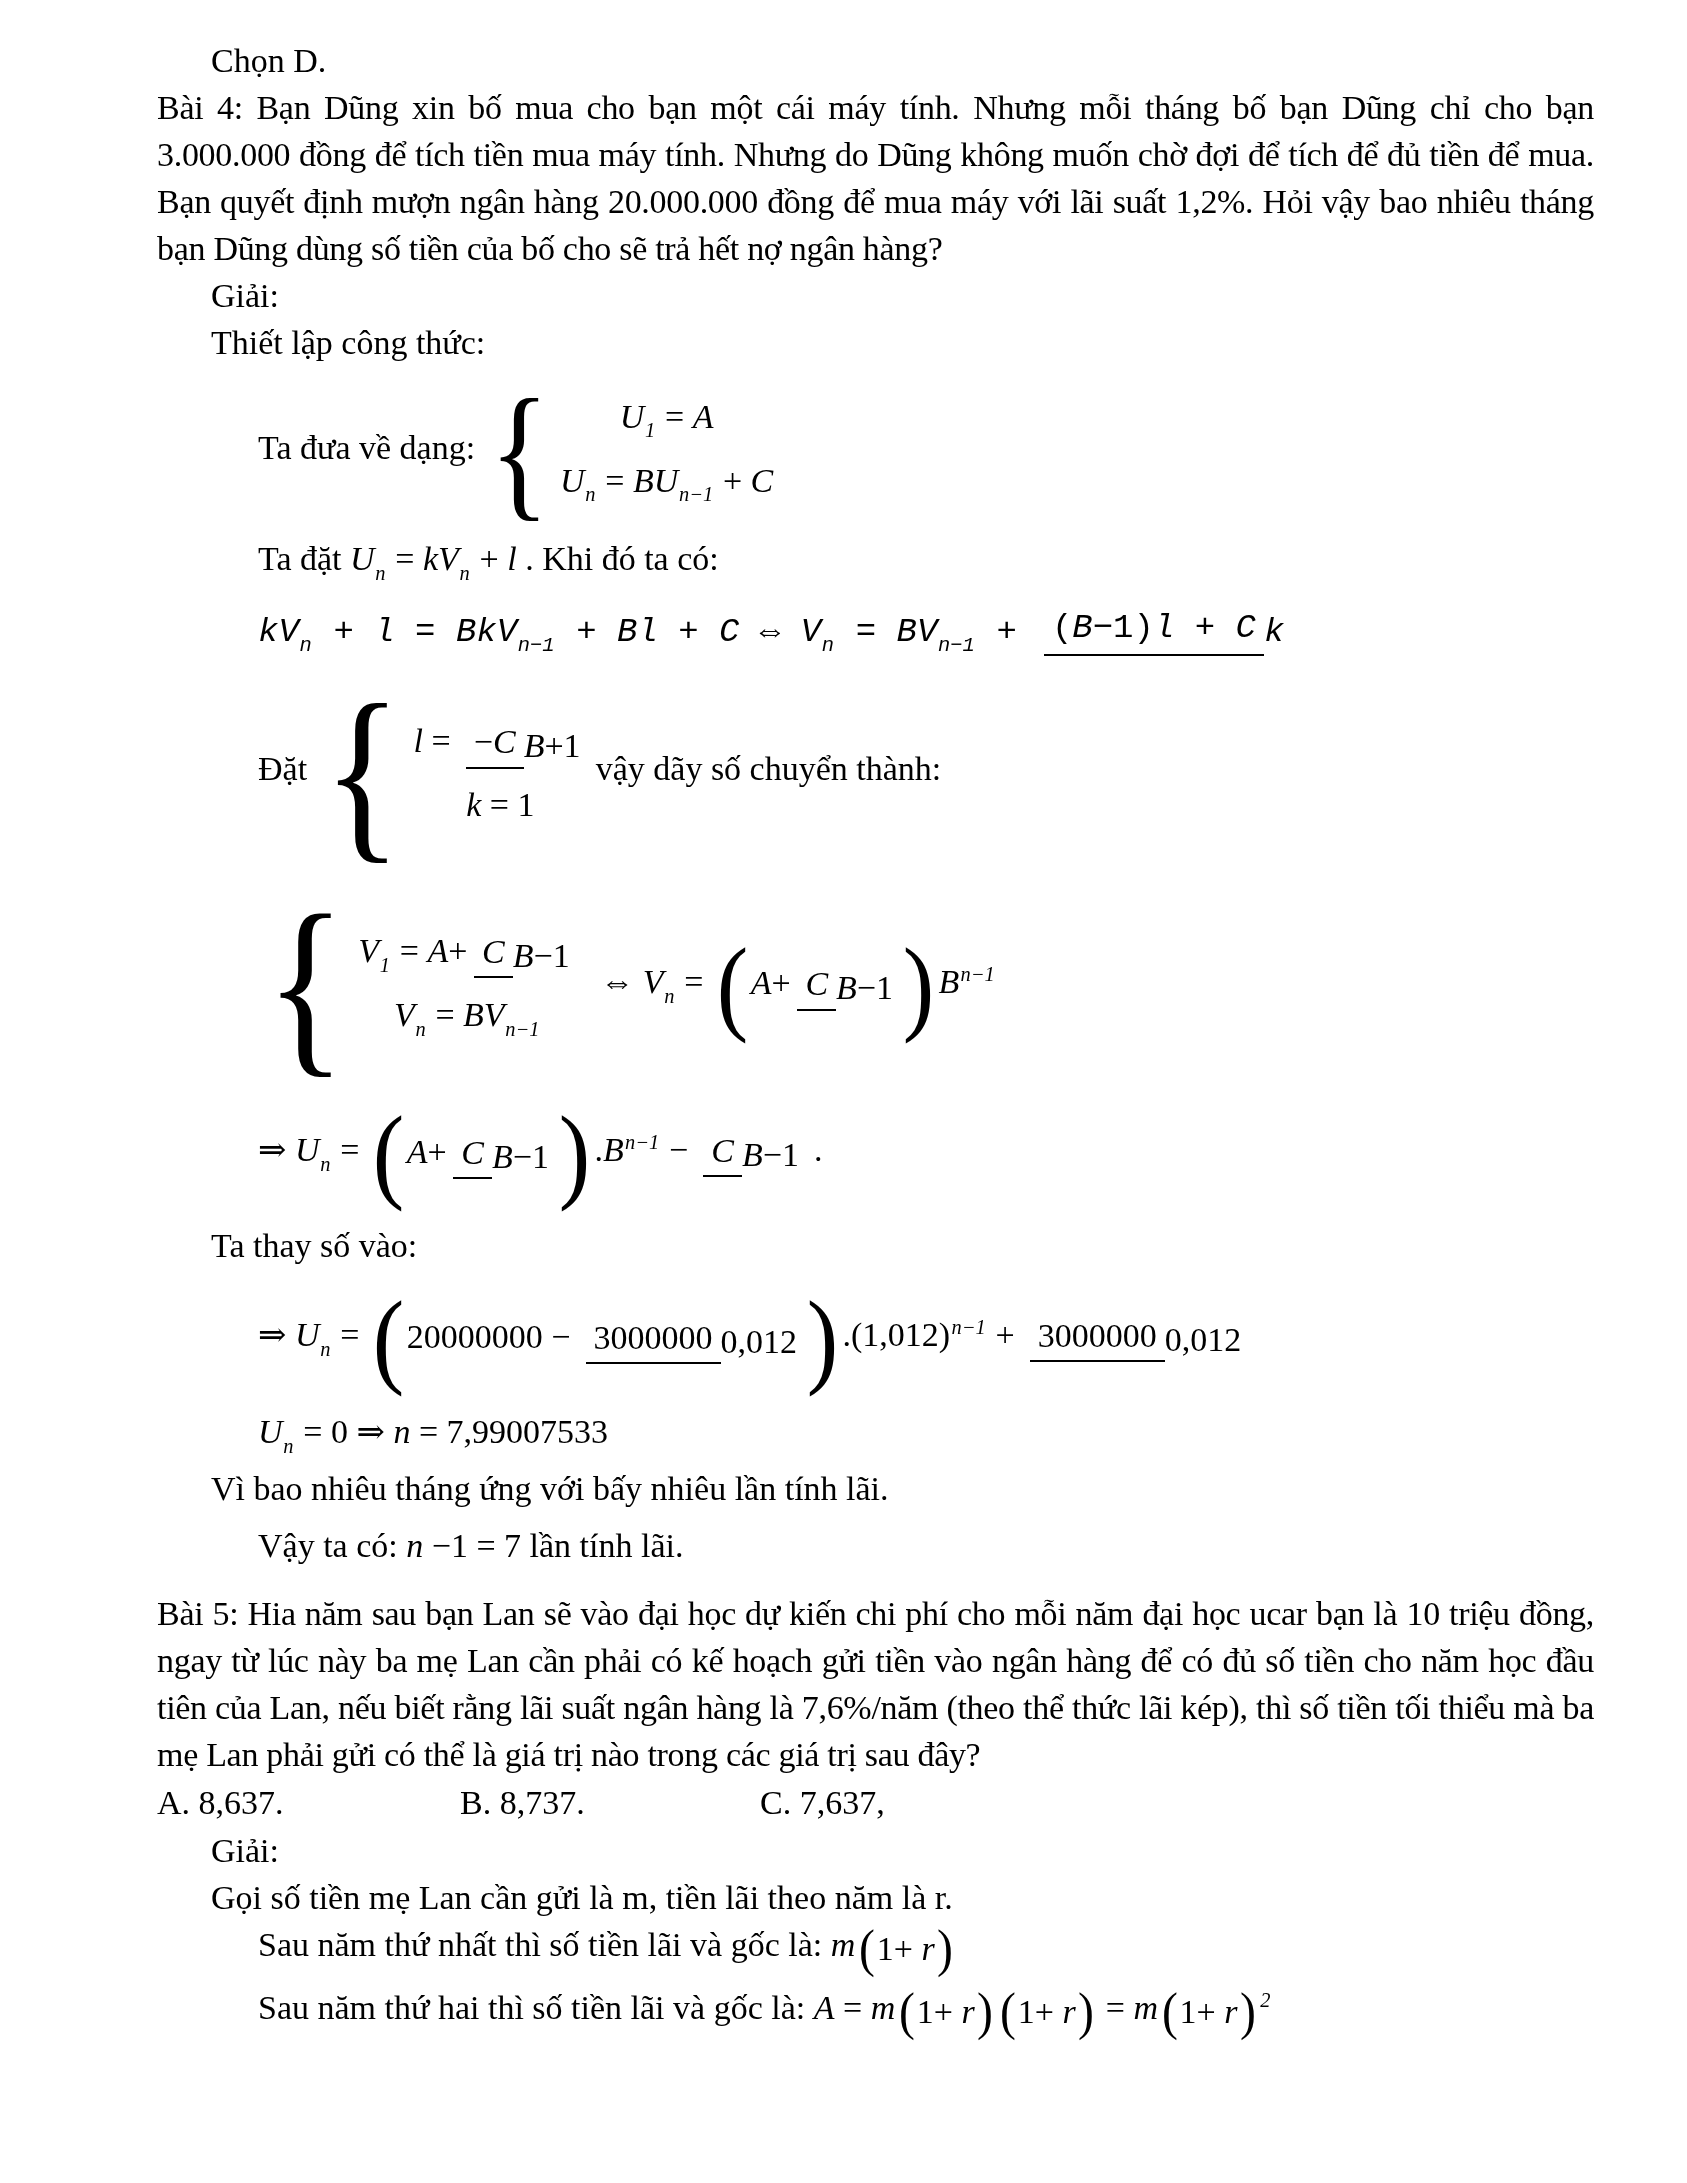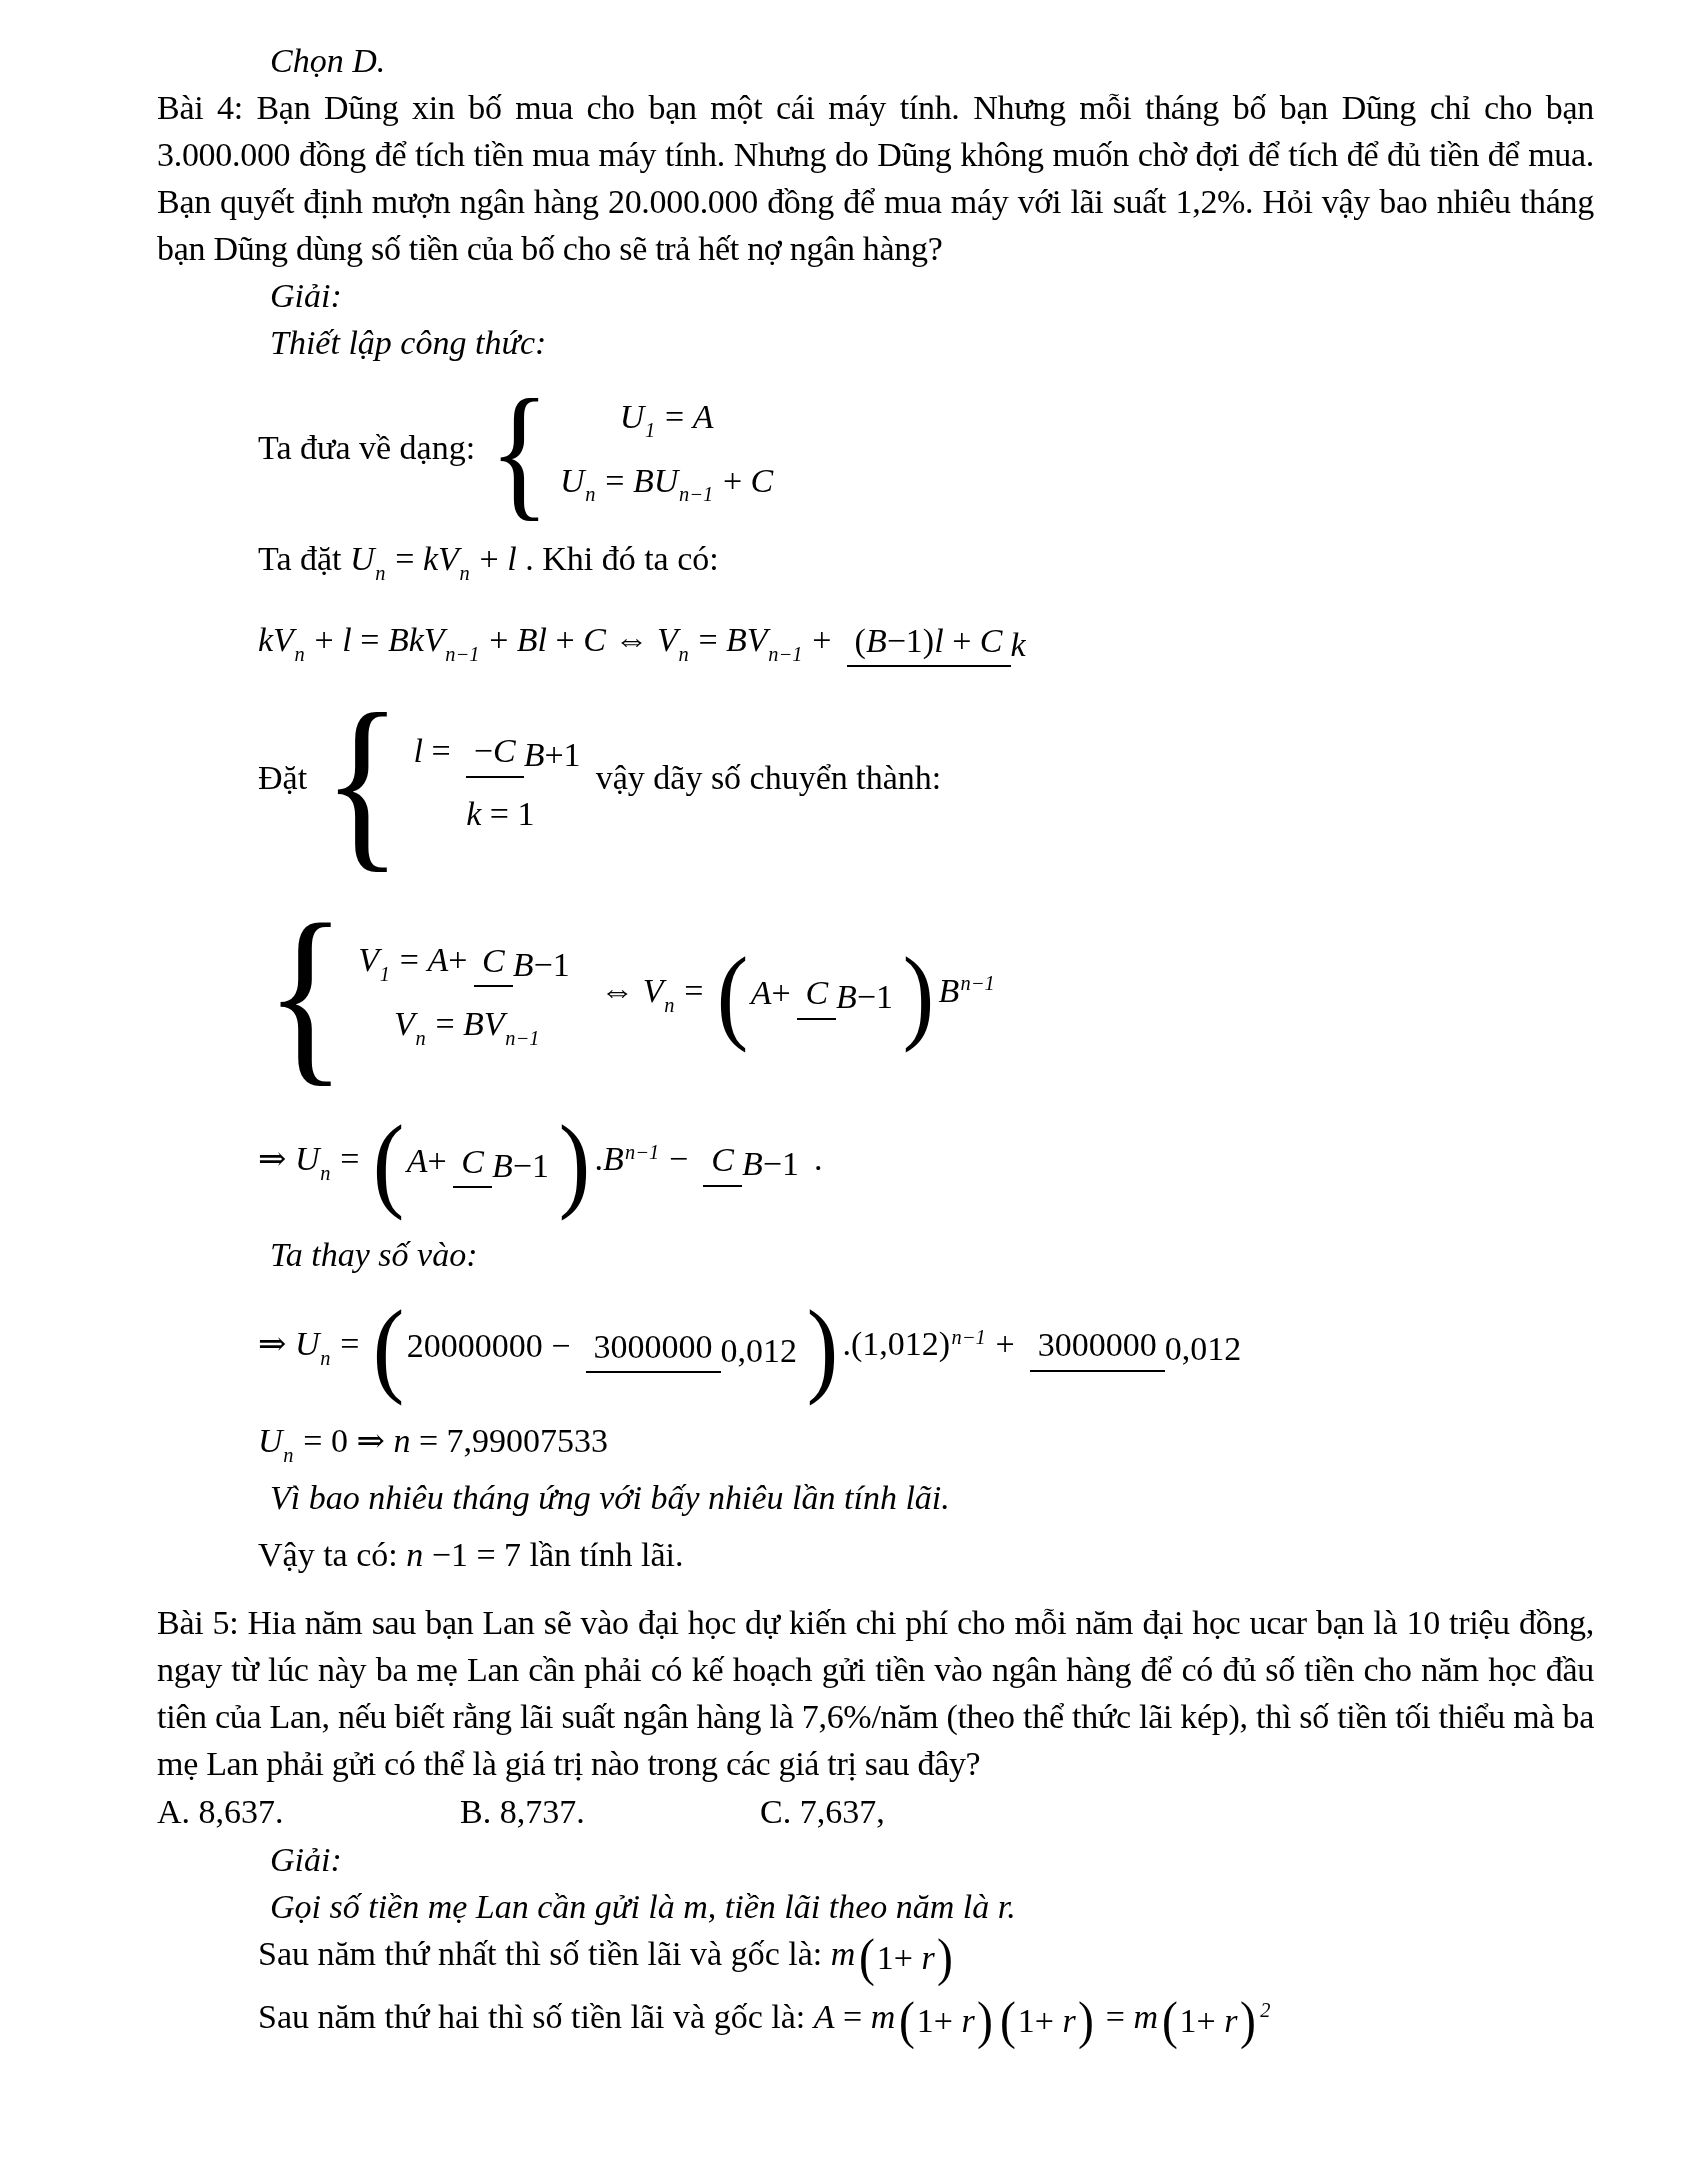--- a/index.html
+++ b/index.html
@@ -2,21 +2,21 @@
 <html style="font-size:10.6px"><head>
 <meta charset="utf-8">
 <style>
   html,body{margin:0;padding:0;background:#ffffff;}
   .page{
     position:relative;width:1687px;height:2183px;background:#ffffff;overflow:hidden;
     font-family:"Liberation Serif","DejaVu Serif",serif;color:#000;
   }
   .content{padding:37px 93px 0 157px;font-size:34px;line-height:47px;}
   .line{margin:0;}
-  .ind{margin-left:113px;font-style:italic;}
+  .ind{margin-left:54px;}
   .just{text-align:justify;letter-spacing:-0.3px;}
   .p5gap{margin-top:21px;}
   .opts{display:grid;margin:1.3px 0;}
   .opts4{grid-template-columns:195px 210px 202px auto;}
   .opts5{grid-template-columns:303px 300px 302px auto;}
   .opt{display:block;}
   
   .formula{margin:10.6px 0 10.6px 101px;}
   .mi{font-style:italic;}
   .mr{font-style:normal;}
@@ -26,21 +26,21 @@
   .frac .num{display:block;border-bottom:2.6px solid #000;padding:1.3px 8px 5.3px;}
   .frac .den{display:block;padding-top:5.3px;}
   .cases{display:inline-flex;align-items:center;vertical-align:middle;}
   .brace{line-height:1;display:inline-block;transform:scaleX(0.85);}
   .crows{display:inline-flex;flex-direction:column;align-items:center;row-gap:12px;margin-left:5.3px;}
   .crow{display:inline-block;white-space:nowrap;}
   .pgroup{display:inline-flex;align-items:center;vertical-align:middle;margin:0 2.6px;}
   .pglyph{line-height:1;display:inline-block;transform:scaleX(0.9);}
   .pcontent{display:inline-block;white-space:nowrap;padding:0 1.3px;}
   .f-dang{margin-top:10.6px;margin-bottom:10.6px;}
-  .f-recur{margin-top:29px;margin-bottom:17px;}
+  .f-recur{margin-top:21px;margin-bottom:17px;font-family:Liberation Mono, monospace;}
   .f-datc{margin-top:16px;margin-bottom:16px;}
   .f-vcases{margin-top:17px;margin-bottom:17px;}
   .f-ungen{margin-top:16px;margin-bottom:16px;}
   .f-unnum{margin-top:17px;margin-bottom:17px;}
   .f-unzero{margin-top:9.3px;margin-bottom:5.3px;}
   .f-year1{margin-top:0;margin-bottom:8px;}
   .f-year2{margin-top:9.3px;margin-bottom:9.3px;}
 </style>
 </head>
 <body>

